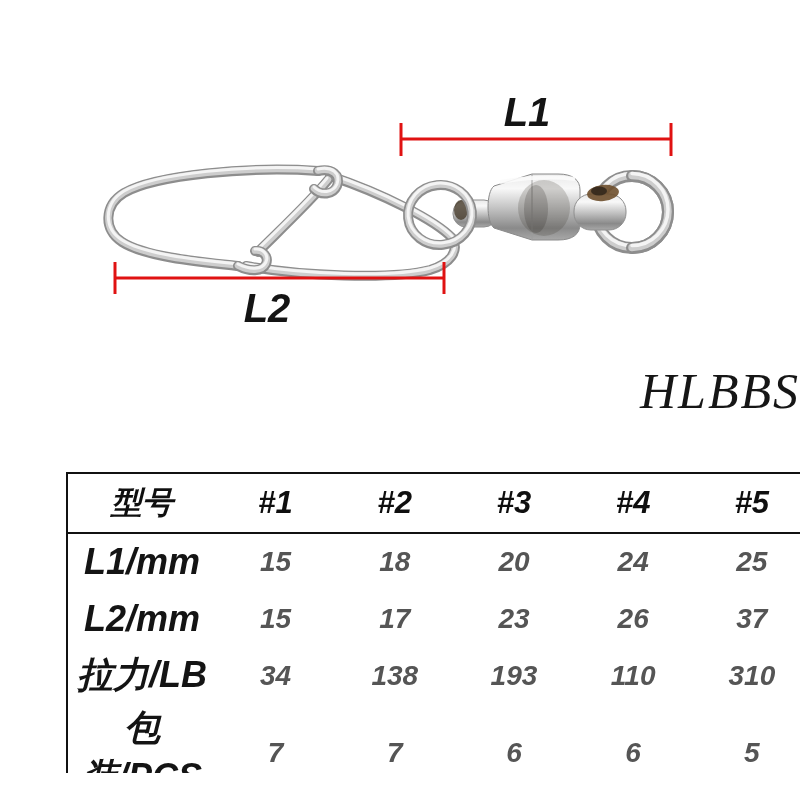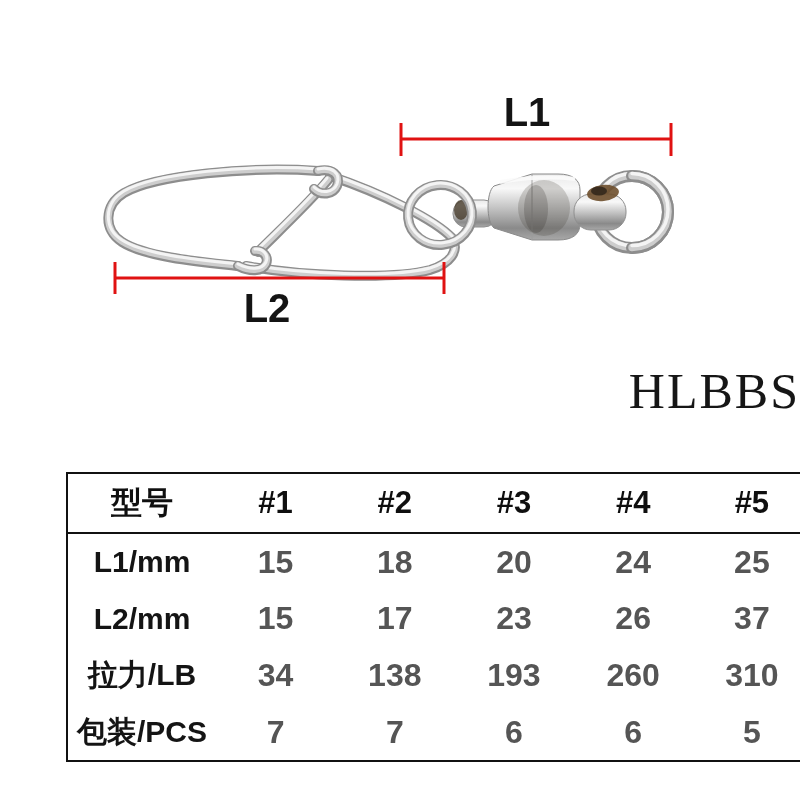--- a/index.html
+++ b/index.html
@@ -3,20 +3,21 @@
 <meta charset="utf-8">
 <style>
   html, body { margin: 0; padding: 0; background: #ffffff; }
   .stage {
     position: relative;
     width: 800px;
     height: 773px;
     background: #ffffff;
     overflow: hidden;
     font-family: "Liberation Sans", "DejaVu Sans", sans-serif;
+    font-style: italic;
   }
   .hero {
     position: absolute;
     left: 0; top: 0;
     width: 800px; height: 460px;
     display: block;
   }
   
   .wb { stroke: #8d8d8d; stroke-width: 10px; fill: none; stroke-linecap: round; }
   .wm { stroke: #cdcdcd; stroke-width: 6.5px; fill: none; stroke-linecap: round; }
@@ -60,26 +61,26 @@
   tr.head-row { height: 60px; }
   tr.head-row th {
     border-bottom: 2px solid #111111;
     font-weight: 700;
     font-size: 31px;
     color: #0f0f0f;
   }
   tr.data-row { height: 57px; }
   tr.data-row td.row-label {
     font-weight: 700;
-    font-size: 30px;
+    font-size: 36px;
     color: #141414;
   }
   tr.data-row td.row-value {
     font-weight: 700;
-    font-size: 32px;
+    font-size: 28px;
     color: #555555;
   }
 </style>
 </head>
 <body>
 
 <div class="stage">
 
   <svg class="hero" viewBox="0 0 800 460" aria-hidden="true">
     <defs>
@@ -212,21 +213,21 @@
         <td class="row-value">17</td>
         <td class="row-value">23</td>
         <td class="row-value">26</td>
         <td class="row-value">37</td>
       </tr>
       <tr class="data-row">
         <td class="row-label">拉力/LB</td>
         <td class="row-value">34</td>
         <td class="row-value">138</td>
         <td class="row-value">193</td>
-        <td class="row-value">260</td>
+        <td class="row-value">110</td>
         <td class="row-value">310</td>
       </tr>
       <tr class="data-row">
         <td class="row-label">包装/PCS</td>
         <td class="row-value">7</td>
         <td class="row-value">7</td>
         <td class="row-value">6</td>
         <td class="row-value">6</td>
         <td class="row-value">5</td>
       </tr>

